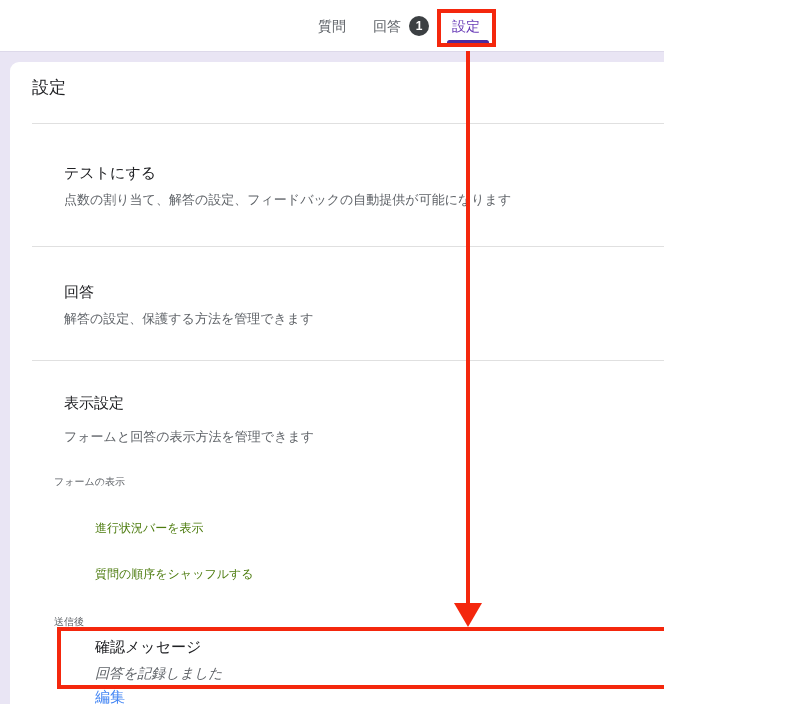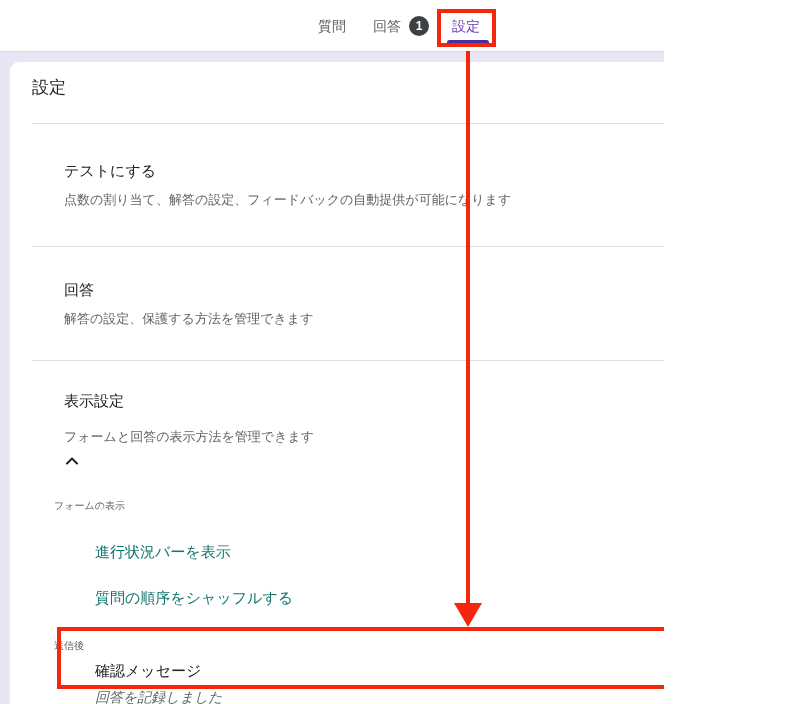--- a/index.html
+++ b/index.html
@@ -18,32 +18,32 @@
   
   .card{position:absolute;left:10px;top:62px;width:767px;height:652px;background:#ffffff;border-radius:9px;box-sizing:border-box;}
   .card-head{padding:16px 22px 0 22px;}
   .card-head h1{margin:0;font-size:17px;line-height:20px;font-weight:400;color:#202124;}
   .divider{height:1px;background:#e0e0e0;margin:0 22px;}
   .divider.after-head{margin-top:25px;}
 
   .row{display:flex;justify-content:space-between;align-items:flex-start;}
   .row1{padding:40px 38px 0 54px;}
   .row2{padding:36px 38px 0 54px;}
-  .row3{padding:33px 38px 0 54px;flex-direction:column;}
+  .row3{padding:33px 38px 0 54px;}
   .divider.after-row1{margin-top:38px;}
   .divider.after-row2{margin-top:33px;}
-  .sec-title{font-size:15px;line-height:18px;color:#202124;font-family:Liberation Mono, monospace;}
+  .sec-title{font-size:15px;line-height:18px;color:#202124;}
   .sec-desc{font-size:13px;line-height:16px;color:#5f6368;margin-top:10px;font-family:Liberation Serif, serif;}
   .row3 .sec-desc{margin-top:17px;}
 
   .sub-label{margin:29px 0 0 44px;font-size:10px;line-height:16px;color:#5f6368;font-family:Liberation Serif, serif;}
   .sub-label.after-submit{margin-top:30px;}
   .sub-row{display:flex;justify-content:space-between;align-items:center;margin:26px 38px 0 85px;}
   .sub-row.shuffle{margin-top:24px;}
-  .sub-row .item-label{font-size:15px;line-height:20px;color:#0f766e;}
+  .sub-row .item-label{font-size:12px;line-height:20px;color:#4d7c0f;}
 
   .confirm-row{display:flex;justify-content:space-between;align-items:flex-start;margin:8px 66px 0 85px;flex-direction:column;}
   .confirm-title{font-size:15px;line-height:18px;color:#202124;}
   .confirm-msg{font-size:14px;line-height:18px;color:#5f6368;font-style:italic;margin-top:8px;}
   .edit-link{font-size:15px;line-height:18px;color:#4285f4;margin-top:6px;cursor:pointer;}
 
   
   .chev{width:16px;height:16px;margin-top:8px;cursor:pointer;}
   .chev svg{display:block;}
 

